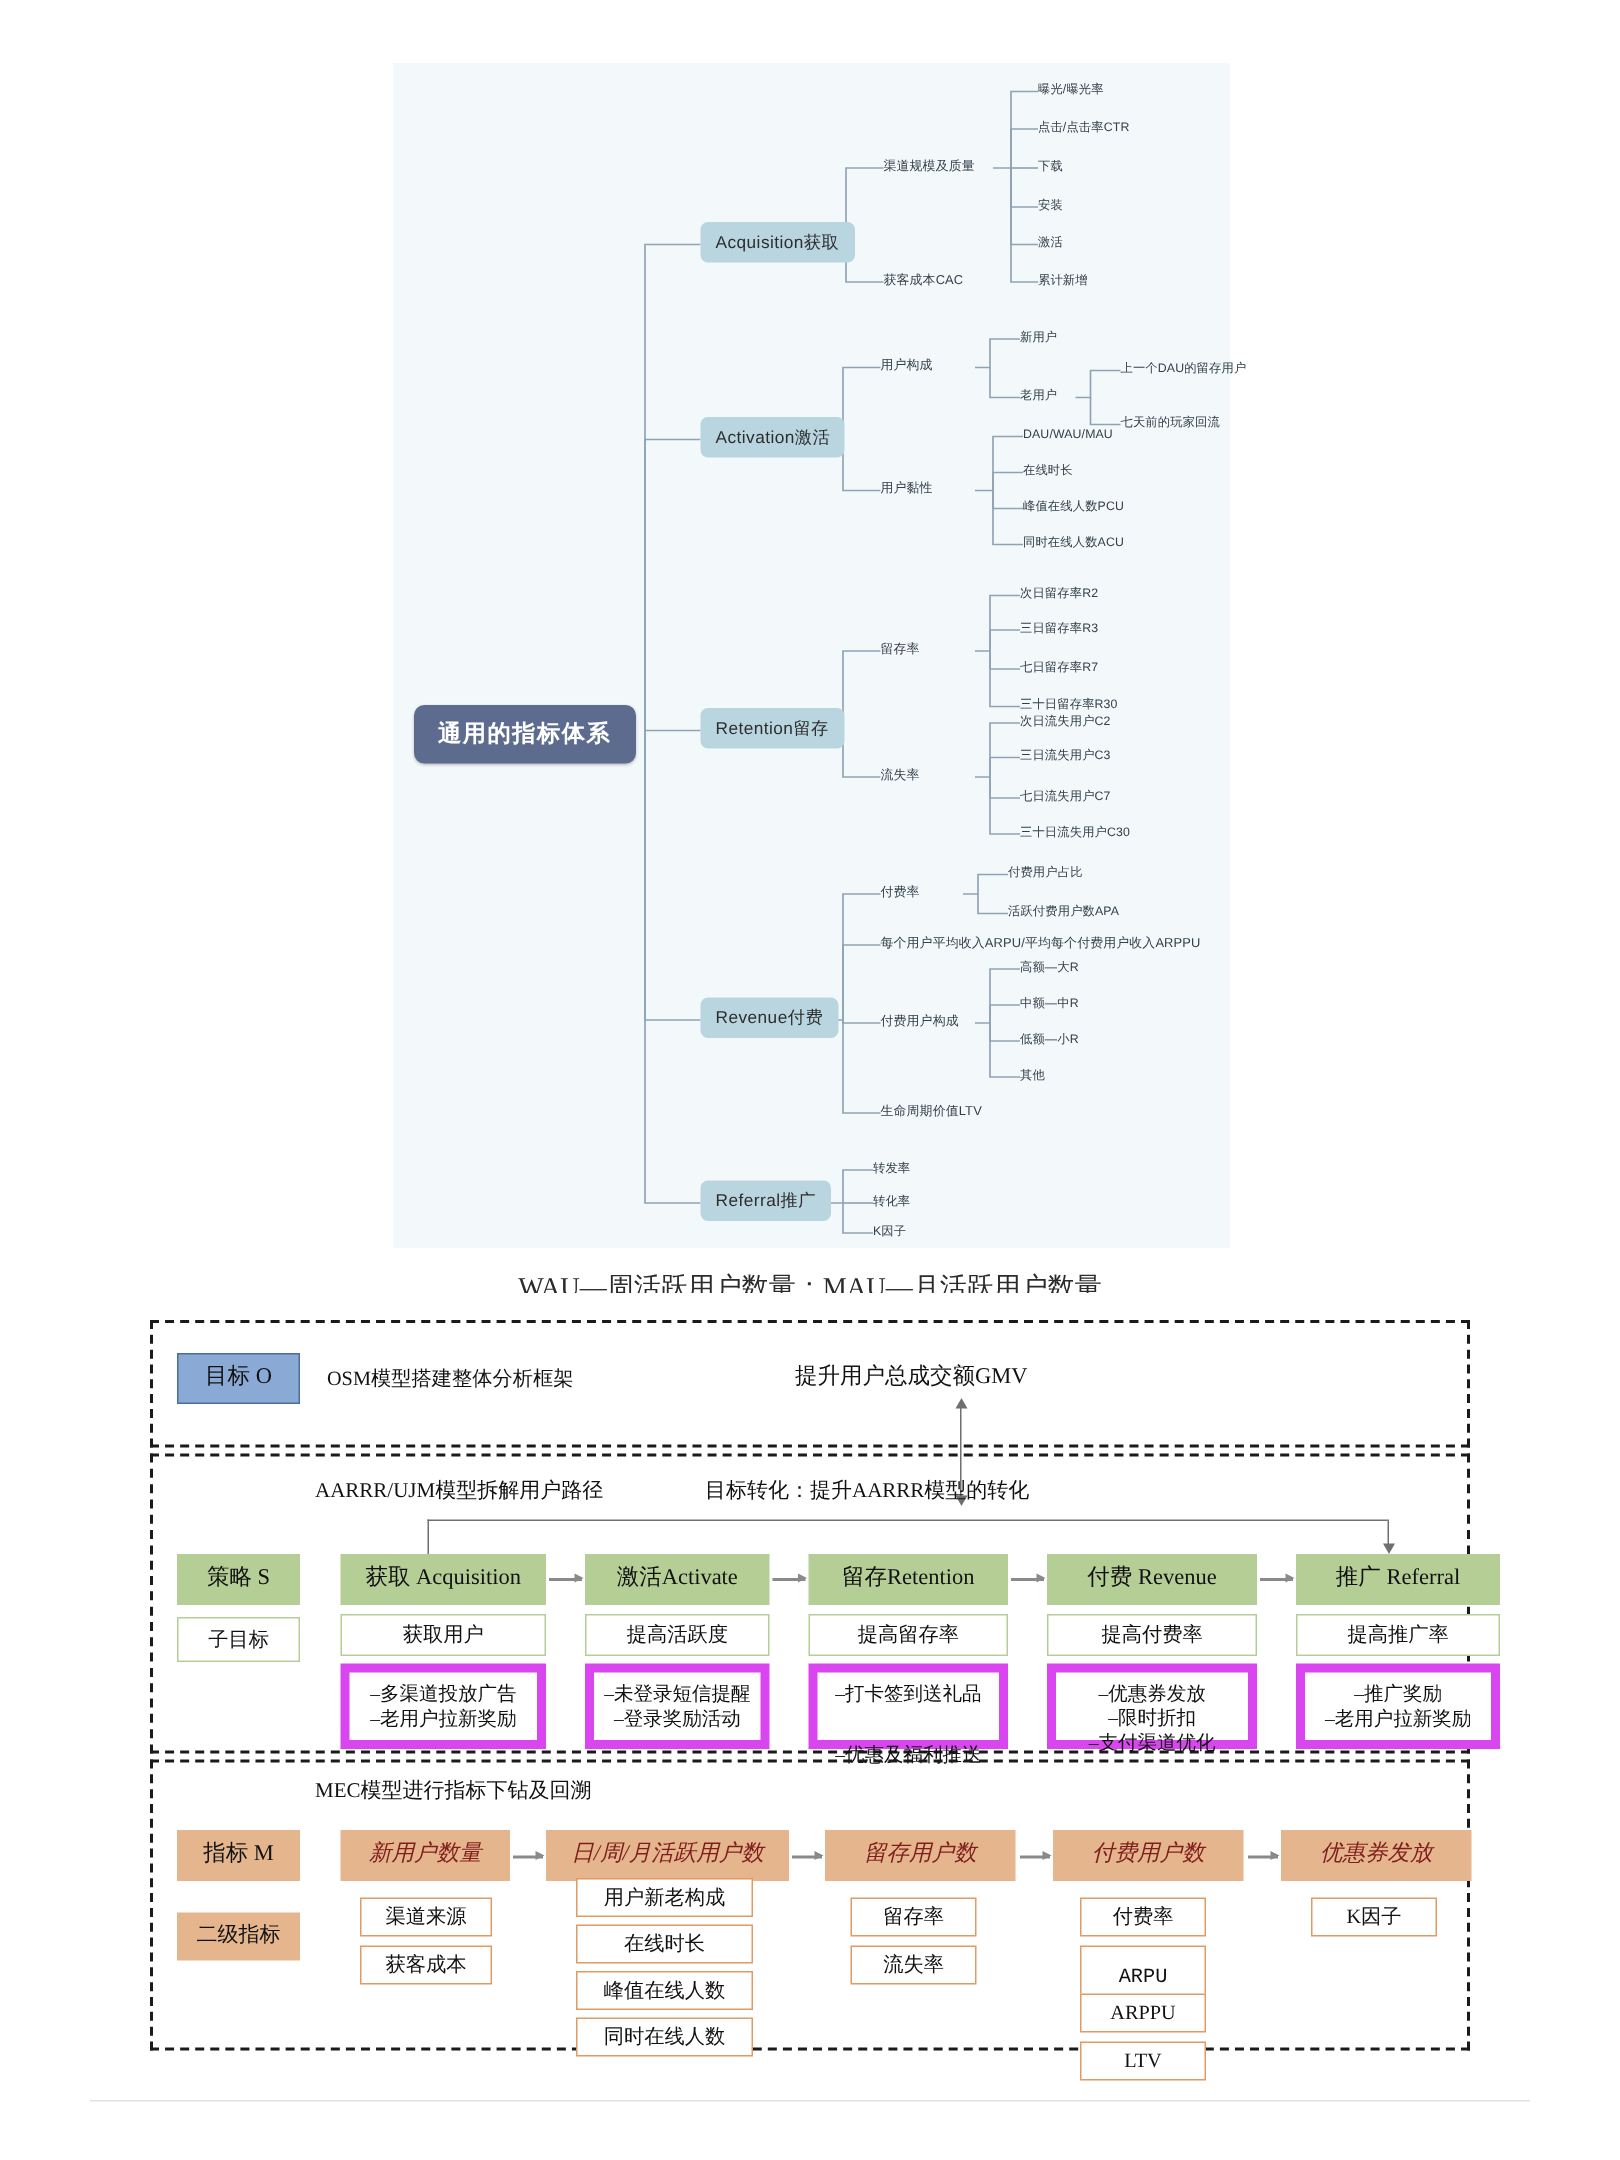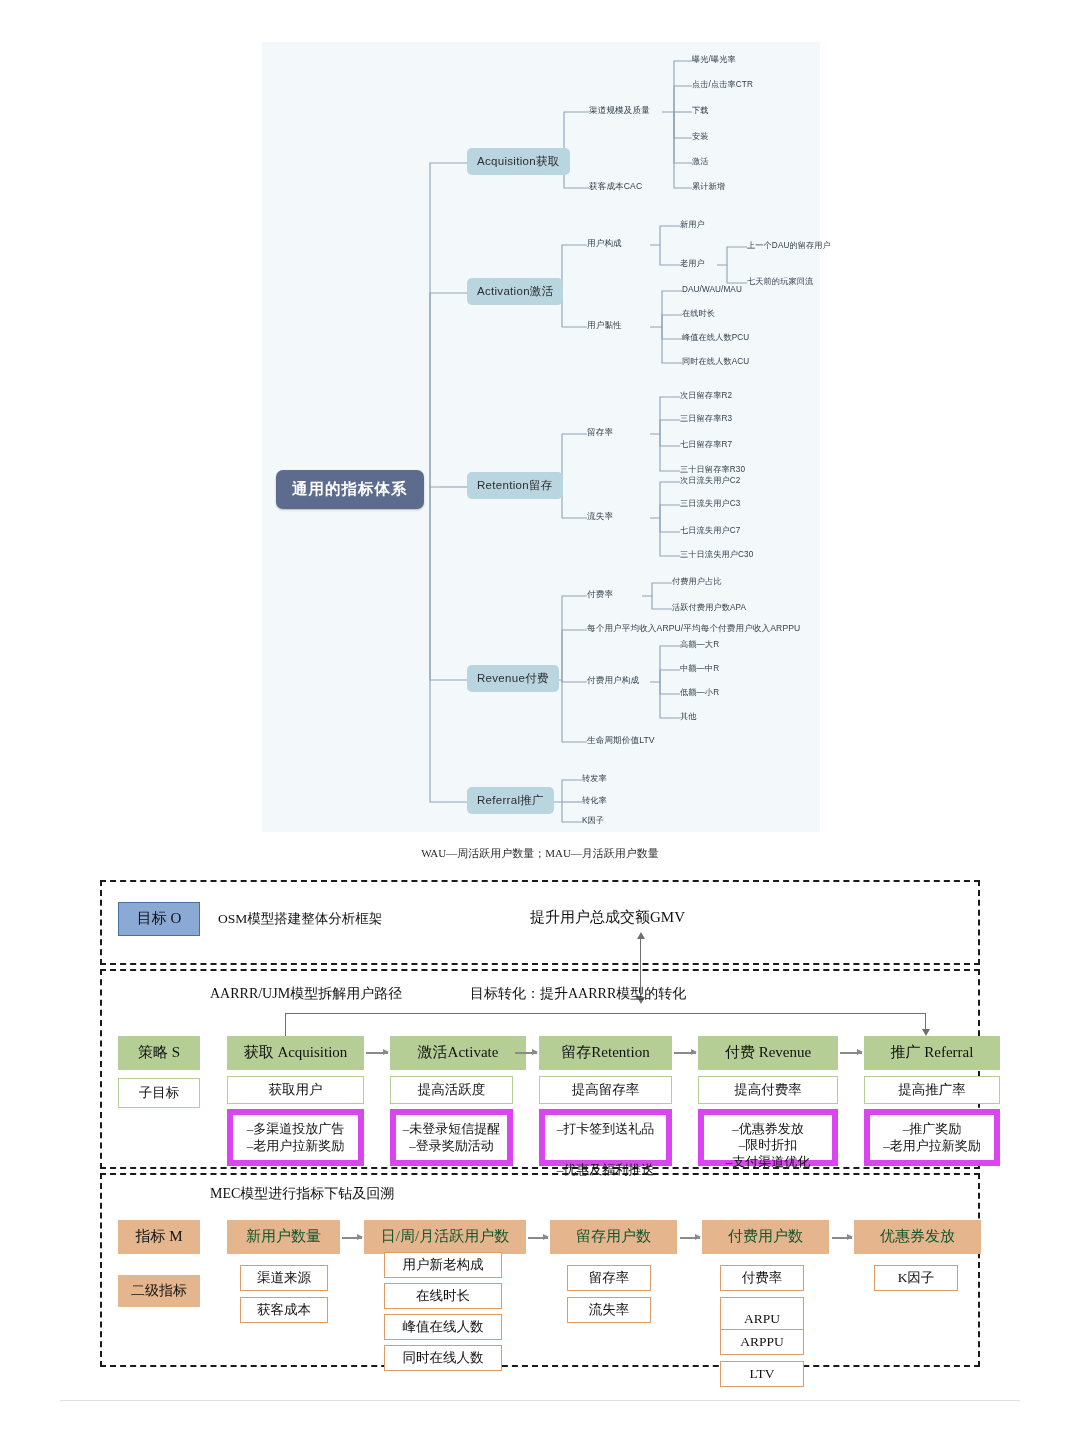--- a/index.html
+++ b/index.html
@@ -16,21 +16,21 @@
 
   .branch-node{background:#b9d5e0;color:#2d2d2d;border-radius:5px;
     font-size:11.5px;padding:6px 10px;letter-spacing:.3px;}
 
   .leaf{font-size:8.6px;color:#33404a;letter-spacing:.1px;line-height:1.1;}
   .leaf.lvl2{font-size:8.6px;}
   .leaf.lvl3{font-size:8.2px;}
 
   
   #caption{position:absolute;left:0;top:846px;width:1080px;text-align:center;
-     font-family:"Liberation Serif","DejaVu Serif",serif;font-size:11px;color:#2b2b2b;
+     font-family:"Liberation Serif","DejaVu Serif",serif;font-size:18px;color:#2b2b2b;
      height:16px;overflow:hidden;}
 
   
   #osm{position:absolute;left:100px;top:880px;width:880px;height:487px;
       font-family:"Liberation Serif","DejaVu Serif",serif;}
 
   .dash-band{position:absolute;box-sizing:border-box;border:2px dashed #1a1a1a;left:0;width:880px;}
   #band-o{top:0;height:85px;}
   #band-s{top:89px;height:200px;}
   #band-m{top:293px;height:194px;}
@@ -45,21 +45,21 @@
   .s-tag{background:#b5ce95;color:#111;font-size:15px;}
   .s-sub-tag{background:#ffffff;border:1px solid #b5ce95;color:#111;font-size:13.5px;}
   .s-head{background:#b5ce95;color:#111;font-size:15px;}
   .s-goal{background:#ffffff;border:1px solid #b5ce95;color:#111;font-size:13.5px;}
   .s-acts{background:#ffffff;border:6px solid #d946ef;color:#111;font-size:13px;
      display:flex;flex-direction:column;align-items:center;justify-content:space-around;padding:6px 2px;}
   .s-acts span{display:block;line-height:1.25;}
 
   .m-tag{background:#e5b68e;color:#111;font-size:15px;}
   .m-sub-tag{background:#e5b68e;color:#111;font-size:14px;}
-  .m-head{background:#e5b68e;color:#14532d;font-size:15px;}
+  .m-head{background:#e5b68e;color:#7f1d1d;font-size:15px;font-style:italic;}
   .m-item{background:#ffffff;border:1.5px solid #e09a63;color:#111;font-size:13.5px;}
   .m-desc{position:absolute;font-size:14px;color:#111;}
   .s-desc{position:absolute;font-size:14px;color:#111;}
   .s-conv{position:absolute;font-size:14px;color:#111;}
   .arrow-h{position:absolute;height:1.5px;background:#8a8a8a;}
   .arrow-h::after{content:"";position:absolute;right:-1px;top:-3px;
      border-left:6px solid #8a8a8a;border-top:3.5px solid transparent;border-bottom:3.5px solid transparent;}
 
   .vline{position:absolute;width:1.2px;background:#6f6f6f;}
   .vline-arrow-down::after{content:"";position:absolute;left:-3.4px;bottom:-6px;
@@ -214,21 +214,21 @@
   <div class="tag-box s-sub-tag" style="left:18px;top:198px;width:82px;height:30px;">子目标</div>
 
   <div class="tag-box s-head" style="left:127px;top:156px;width:137px;height:34px;">获取 Acquisition</div>
   <div class="tag-box s-goal" style="left:127px;top:196px;width:137px;height:28px;">获取用户</div>
   <div class="tag-box s-acts" style="left:127px;top:229px;width:137px;height:57px;">
     <span>–多渠道投放广告</span>
     <span>–老用户拉新奖励</span>
   </div>
   <div class="arrow-h" style="left:266px;top:172px;width:22px;"></div>
 
-  <div class="tag-box s-head" style="left:290px;top:156px;width:136px;height:34px;font-family:Liberation Serif, serif;">激活Activate</div>
+  <div class="tag-box s-head" style="left:290px;top:156px;width:123px;height:34px;font-family:Liberation Serif, serif;">激活Activate</div>
   <div class="tag-box s-goal" style="left:290px;top:196px;width:123px;height:28px;">提高活跃度</div>
   <div class="tag-box s-acts" style="left:290px;top:229px;width:123px;height:57px;">
     <span>–未登录短信提醒</span>
     <span>–登录奖励活动</span>
   </div>
   <div class="arrow-h" style="left:415px;top:172px;width:22px;"></div>
 
   <div class="tag-box s-head" style="left:439px;top:156px;width:133px;height:34px;">留存Retention</div>
   <div class="tag-box s-goal" style="left:439px;top:196px;width:133px;height:28px;">提高留存率</div>
   <div class="tag-box s-acts" style="left:439px;top:229px;width:133px;height:57px;gap:25px;">
@@ -271,21 +271,21 @@
   <div class="tag-box m-item" style="left:284px;top:465px;width:118px;height:26px;">同时在线人数</div>
   <div class="arrow-h" style="left:428px;top:357px;width:20px;"></div>
 
   <div class="tag-box m-head" style="left:450px;top:340px;width:127px;height:34px;">留存用户数</div>
   <div class="tag-box m-item" style="left:467px;top:385px;width:84px;height:26px;">留存率</div>
   <div class="tag-box m-item" style="left:467px;top:417px;width:84px;height:26px;">流失率</div>
   <div class="arrow-h" style="left:580px;top:357px;width:20px;"></div>
 
   <div class="tag-box m-head" style="left:602px;top:340px;width:127px;height:34px;">付费用户数</div>
   <div class="tag-box m-item" style="left:620px;top:385px;width:84px;height:26px;">付费率</div>
-  <div class="tag-box m-item" style="left:620px;top:417px;width:84px;height:44px;">ARPU</div>
+  <div class="tag-box m-item" style="left:620px;top:417px;width:84px;height:44px;font-family:Liberation Mono, monospace;">ARPU</div>
   <div class="tag-box m-item" style="left:620px;top:449px;width:84px;height:26px;">ARPPU</div>
   <div class="tag-box m-item" style="left:620px;top:481px;width:84px;height:26px;">LTV</div>
   <div class="arrow-h" style="left:732px;top:357px;width:20px;"></div>
 
   <div class="tag-box m-head" style="left:754px;top:340px;width:127px;height:34px;">优惠券发放</div>
   <div class="tag-box m-item" style="left:774px;top:385px;width:84px;height:26px;">K因子</div>
 </div>
 
 <div id="footrule"></div>
 

